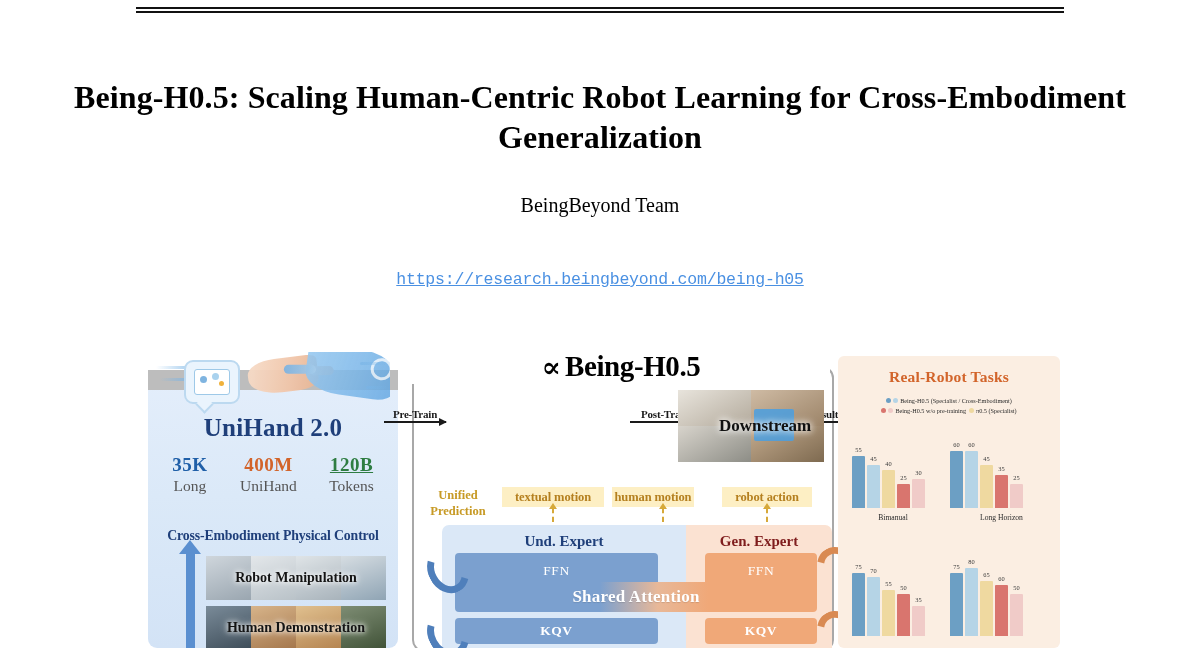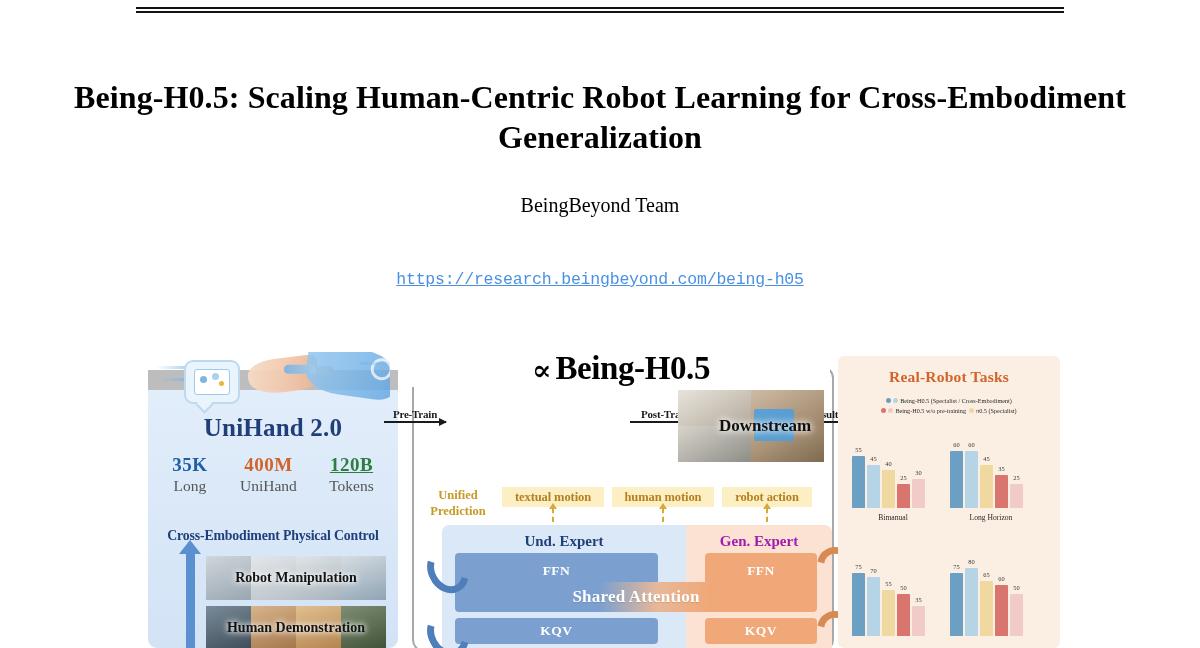--- a/index.html
+++ b/index.html
@@ -78,21 +78,21 @@
   #strip-robot{top:186px;}
   #strip-human{top:236px;}
   #strip-third{top:286px;height:20px;background:#bdbdbd;}
 
   
   #center-frame{position:absolute;left:272px;top:18px;width:418px;height:282px;
     border:2px solid #a8a8a8;border-radius:12px;background:#fff;}
   #being-logo{position:absolute;left:272px;top:2px;width:418px;text-align:center;
     background:#fff;padding:0 6px;box-sizing:border-box;}
   #being-logo .glyph{font-size:29px;font-weight:bold;vertical-align:-1px;}
-  #being-logo .word{font-size:33px;font-weight:bold;letter-spacing:-.4px;}
+  #being-logo .word{font-size:29px;font-weight:bold;letter-spacing:-.4px;}
 
   .flow-arrow{position:absolute;text-align:center;}
   .flow-arrow .lbl{font-size:11px;font-weight:bold;color:#1a1a1a;margin-bottom:1px;
     white-space:nowrap;letter-spacing:-.2px;}
   .flow-arrow .line{position:relative;height:1.6px;background:#1a1a1a;}
   .flow-arrow .line:after{content:"";position:absolute;right:-1px;top:-3.2px;
     border-top:4.2px solid transparent;border-bottom:4.2px solid transparent;
     border-left:8px solid #1a1a1a;}
   #arrow-pretrain{left:244px;top:60px;width:62px;}
   #arrow-posttrain{left:490px;top:60px;width:70px;}
@@ -111,39 +111,39 @@
   #downstream-label{position:absolute;left:0;top:50%;width:174px;transform:translateY(-50%);
     text-align:center;font-size:17px;font-weight:bold;color:#111;
     text-shadow:0 0 6px rgba(255,255,255,.95),0 0 10px rgba(255,255,255,.85);}
 
   #unified-pred-label{position:absolute;left:282px;top:140px;width:72px;text-align:center;
     font-size:12.5px;font-weight:bold;color:#c79a25;line-height:1.25;}
   .pred-chip{position:absolute;top:139px;height:20px;background:#fdefc4;
     display:flex;align-items:center;justify-content:center;
     font-size:12.5px;font-weight:bold;color:#b5801f;letter-spacing:-.1px;}
   #chip-text{left:362px;width:102px;}
-  #chip-motion{left:472px;width:102px;}
+  #chip-motion{left:472px;width:82px;}
   #chip-action{left:582px;width:90px;}
   .pred-tick{position:absolute;top:160px;width:0;height:14px;
     border-left:2px dashed #d6a93a;}
   .pred-tick:before{content:"";position:absolute;left:-5px;top:-5px;
     border-left:4px solid transparent;border-right:4px solid transparent;
     border-bottom:6px solid #d6a93a;}
 
   #und-expert{position:absolute;left:302px;top:177px;width:244px;height:123px;
     background:#dbe8f7;border-radius:7px 0 0 0;}
   #gen-expert{position:absolute;left:546px;top:177px;width:146px;height:123px;
     background:#fbe2d2;border-radius:0 7px 0 0;}
   .expert-title{position:absolute;top:8px;width:100%;text-align:center;
     font-size:15px;font-weight:bold;}
   #und-expert .expert-title{color:#1f3f7a;}
-  #gen-expert .expert-title{color:#a21caf;text-align:center;}
+  #gen-expert .expert-title{color:#7f1d1d;text-align:center;}
 
   .ffn{position:absolute;top:205px;height:36px;display:flex;align-items:center;
-    justify-content:center;border-radius:4px;color:#fff;font-size:13.5px;font-weight:bold;
+    justify-content:center;border-radius:4px;color:#fff;font-size:13.5px;font-weight:normal;
     letter-spacing:.5px;}
   #ffn-und{left:315px;width:203px;background:#7ba0cf;}
   #ffn-gen{left:565px;width:112px;background:#f0a878;}
 
   #shared-attention{position:absolute;left:315px;top:234px;width:362px;height:30px;
     border-radius:4px;display:flex;align-items:center;justify-content:center;
     background:linear-gradient(90deg,#7ba0cf 0%,#7ba0cf 40%,#e8b898 56%,#f0a878 70%,#f0a878 100%);
     color:#fff;font-size:17px;font-weight:bold;letter-spacing:.2px;
     text-shadow:0 1px 1px rgba(0,0,0,.12);}
 
@@ -174,21 +174,21 @@
 
   .chart{position:absolute;}
   .chart .plot{position:absolute;left:0;bottom:14px;display:flex;align-items:flex-end;
     gap:2px;height:76px;}
   .chart .bar{position:relative;width:13px;border-radius:1px 1px 0 0;}
   .chart .bar .v{position:absolute;left:50%;transform:translateX(-50%);top:-10px;
     font-size:6.4px;color:#3a3a3a;}
   .chart .xlab{position:absolute;left:0;bottom:0;width:100%;text-align:center;
     font-size:7.6px;color:#2b2b2b;}
   #chart-tl{left:14px;top:62px;width:82px;height:104px;}
-  #chart-tr{left:112px;top:62px;width:82px;height:104px;}
+  #chart-tr{left:112px;top:62px;width:82px;height:104px;padding-left:21px;}
   #chart-bl{left:14px;top:190px;width:82px;height:104px;}
   #chart-br{left:112px;top:190px;width:82px;height:104px;}
 </style>
 </head>
 <body>
 
 <div id="top-rule">
   <div class="r1"></div>
   <div class="r2"></div>
 </div>

